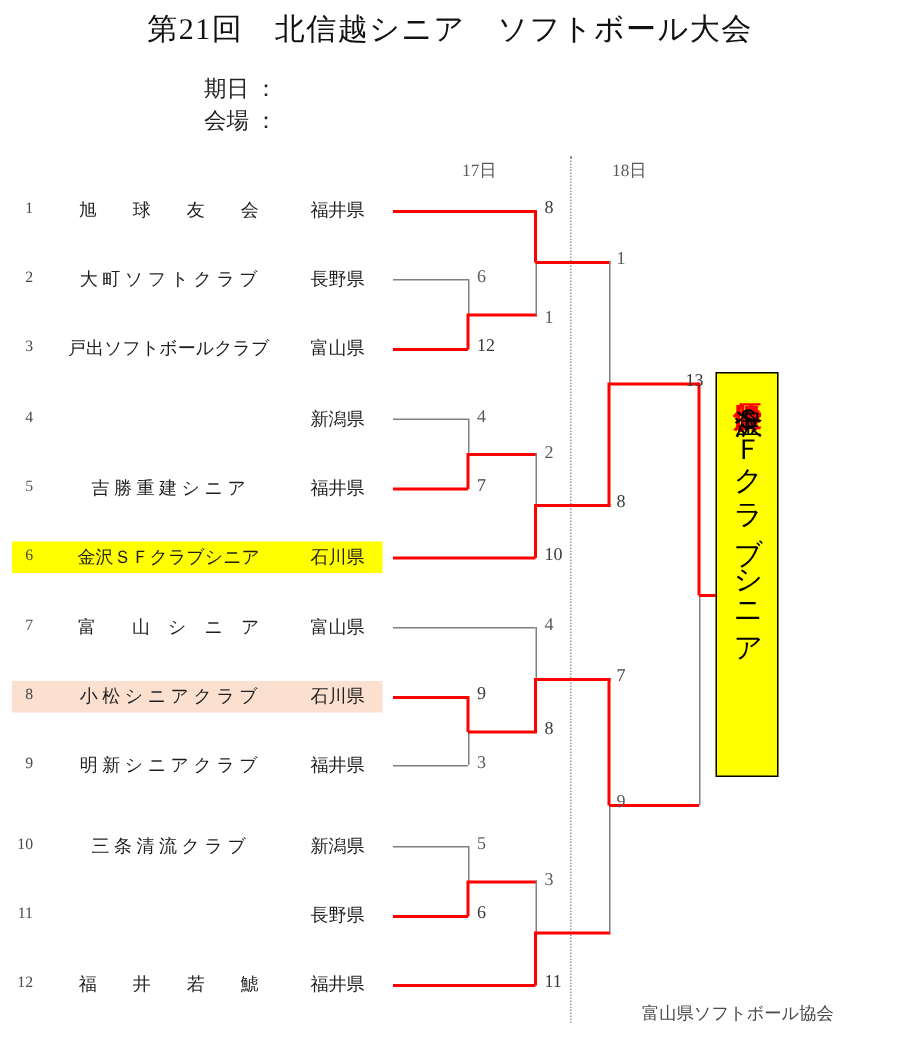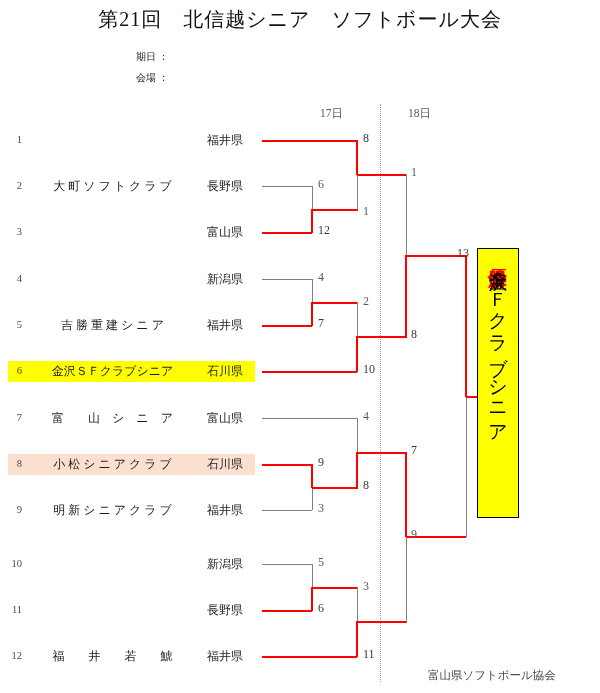--- a/index.html
+++ b/index.html
@@ -14,21 +14,21 @@
 
   
   .title{
     position:absolute;left:0;top:6px;width:600px;
     text-align:center;font-size:20px;color:#111;
     letter-spacing:1px;white-space:pre;
   }
   .subline{
     position:absolute;font-size:11.5px;color:#222;white-space:pre;
   }
-  .sub-label{position:absolute;font-size:10px;color:#222;white-space:pre;}
+  .sub-label{position:absolute;font-size:15px;color:#222;white-space:pre;}
 
   
   .dayhead{
     position:absolute;font-size:11.5px;color:#5a5a5a;white-space:pre;
   }
   .daydivider{
     position:absolute;top:104px;height:578px;width:0;
     border-left:1px dotted #9a9a9a;
   }
 
@@ -95,37 +95,39 @@
 <body>
 
 <div class="stage">
 
   <div class="title">第21回　北信越シニア　ソフトボール大会</div>
 
   <div class="sub-label" style="left:136px;top:50px;">期日 ：</div>
 
   <div class="sub-label" style="left:136px;top:71px;">会場 ：</div>
 
-  <div class="dayhead" style="left:320px;top:106px;">17日</div>
+  <div class="dayhead" style="left:308px;top:106px;">17日</div>
   <div class="dayhead" style="left:408px;top:106px;">18日</div>
   <div class="daydivider" style="left:380px;"></div>
 
   <div class="teamrow" style="left:0;top:129px;width:260px;">
     <div class="seed" style="left:0;">1</div>
+    <div class="tname">旭　　球　　友　　会</div>
     <div class="tpref">福井県</div>
   </div>
 
   <div class="teamrow" style="left:0;top:175px;width:260px;">
     <div class="seed" style="left:0;">2</div>
     <div class="tname">大 町 ソ フ ト ク ラ ブ</div>
     <div class="tpref">長野県</div>
   </div>
 
   <div class="teamrow" style="left:0;top:221px;width:260px;">
     <div class="seed" style="left:0;">3</div>
+    <div class="tname">戸出ソフトボールクラブ</div>
     <div class="tpref">富山県</div>
   </div>
 
   <div class="teamrow" style="left:0;top:268px;width:260px;">
     <div class="seed" style="left:0;">4</div>
     <div class="tpref">新潟県</div>
   </div>
 
   <div class="teamrow" style="left:0;top:314px;width:260px;">
     <div class="seed" style="left:0;">5</div>
@@ -154,20 +156,21 @@
   </div>
 
   <div class="teamrow" style="left:0;top:499px;width:260px;">
     <div class="seed" style="left:0;">9</div>
     <div class="tname">明 新 シ ニ ア ク ラ ブ</div>
     <div class="tpref">福井県</div>
   </div>
 
   <div class="teamrow" style="left:0;top:553px;width:260px;">
     <div class="seed" style="left:0;">10</div>
+    <div class="tname">三 条 清 流 ク ラ ブ</div>
     <div class="tpref">新潟県</div>
   </div>
 
   <div class="teamrow" style="left:0;top:599px;width:260px;">
     <div class="seed" style="left:0;">11</div>
     <div class="tpref">長野県</div>
   </div>
 
   <div class="teamrow" style="left:0;top:645px;width:260px;">
     <div class="seed" style="left:0;">12</div>

